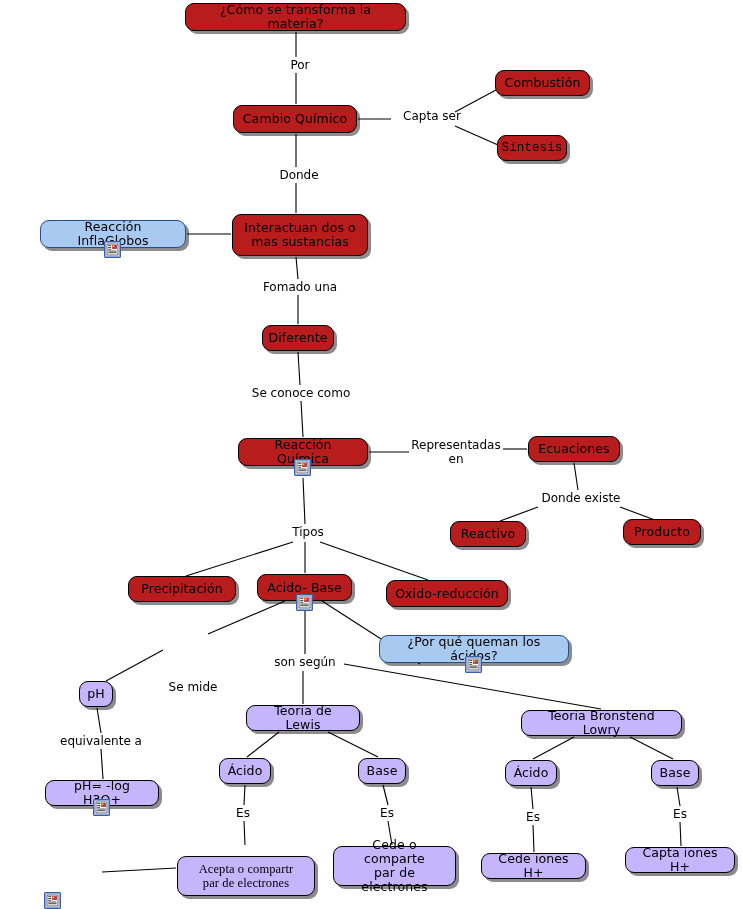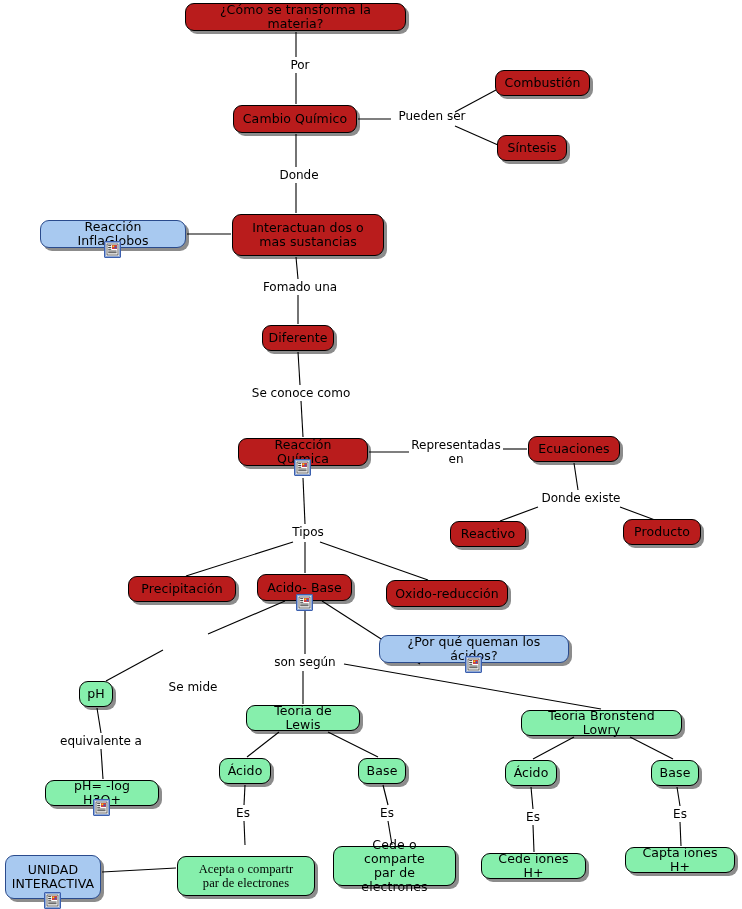--- a/index.html
+++ b/index.html
@@ -42,21 +42,21 @@
     font-size: 12.5px;
     line-height: 14px;
     letter-spacing: 0.1px;
     padding: 2px 8px;
     white-space: pre-line;
   }
   .node.teal-bright {
     background: #b91c1c;
   }
   .node.teal-dark {
-    background: #86efac;
+    background: #c4b5fd;
   }
   .node.blue {
     background: #a8c9f0;
     border-color: #2a4b8d;
   }
   .edge-label {
     position: absolute;
     font-size: 12px;
     line-height: 14px;
     color: #000000;
@@ -120,22 +120,22 @@
       <line x1="388" y1="821" x2="392" y2="845" stroke="#000000" stroke-width="1.1"></line>
       <line x1="531" y1="787" x2="533" y2="809" stroke="#000000" stroke-width="1.1"></line>
       <line x1="533" y1="825" x2="534" y2="852" stroke="#000000" stroke-width="1.1"></line>
       <line x1="677" y1="787" x2="680" y2="806" stroke="#000000" stroke-width="1.1"></line>
       <line x1="680" y1="822" x2="681" y2="846" stroke="#000000" stroke-width="1.1"></line>
       <line x1="102" y1="872" x2="176" y2="868" stroke="#000000" stroke-width="1.1"></line>
     </svg>
 <div class="node teal-bright" style="left: 185px; top: 3px; width: 221px; height: 28px;"><span>¿Cómo se transforma la materia?</span></div>
     <div class="node teal-bright" style="left: 233px; top: 105px; width: 124px; height: 28px;"><span>Cambio Químico</span></div>
     <div class="node teal-bright" style="left: 495px; top: 70px; width: 95px; height: 26px;"><span>Combustión</span></div>
-    <div class="node teal-bright" style="left: 497px; top: 135px; width: 70px; height: 26px;"><span>Síntesis</span></div>
-    <div class="node teal-bright" style="left: 232px; top: 214px; width: 152px; height: 42px;"><span>Interactuan dos o
+    <div class="node teal-bright" style="left: 497px; top: 135px; width: 70px; height: 26px; font-family: Liberation Mono, monospace;"><span>Síntesis</span></div>
+    <div class="node teal-bright" style="left: 232px; top: 214px; width: 136px; height: 42px;"><span>Interactuan dos o
 mas sustancias</span></div>
     <div class="node blue" style="left: 40px; top: 220px; width: 146px; height: 28px;"><span>Reacción InflaGlobos</span></div>
     <span class="res-icon" style="position: absolute; left: 104px; top: 241px;">
       <svg width="15" height="15" viewBox="0 0 15 15">
         <rect x="0.5" y="0.5" width="14" height="14" fill="#ffffff" stroke="#8fa9d8"></rect>
         <rect x="2" y="2" width="11" height="11" fill="#ffffff" stroke="#404040" stroke-width="0.8"></rect>
         <rect x="7" y="3" width="5" height="4" fill="#d84040"></rect>
         <rect x="7.6" y="3.6" width="1.6" height="1.4" fill="#f0e000"></rect>
         <rect x="9.6" y="4.4" width="1.8" height="2" fill="#3060c0"></rect>
         <rect x="3.2" y="3.2" width="3" height="0.9" fill="#303030"></rect>
@@ -211,22 +211,20 @@
         <rect x="3.2" y="8.6" width="8.4" height="0.9" fill="#303030"></rect>
         <rect x="3.2" y="10.3" width="8.4" height="0.9" fill="#303030"></rect>
       </svg>
     </span>
     <div class="node teal-dark" style="left: 521px; top: 710px; width: 161px; height: 26px;"><span>Teoria Bronstend Lowry</span></div>
     <div class="node teal-dark" style="left: 246px; top: 705px; width: 114px; height: 26px;"><span>Teoria de Lewis</span></div>
     <div class="node teal-dark" style="left: 219px; top: 758px; width: 52px; height: 26px;"><span>Ácido</span></div>
     <div class="node teal-dark" style="left: 358px; top: 758px; width: 48px; height: 26px;"><span>Base</span></div>
     <div class="node teal-dark" style="left: 505px; top: 760px; width: 52px; height: 26px;"><span>Ácido</span></div>
     <div class="node teal-dark" style="left: 651px; top: 760px; width: 48px; height: 26px;"><span>Base</span></div>
-    <div class="node blue" style="left: 5px; top: 855px; width: 96px; height: 44px;"><span>UNIDAD
-INTERACTIVA</span></div>
     <span class="res-icon" style="position: absolute; left: 44px; top: 892px;">
       <svg width="15" height="15" viewBox="0 0 15 15">
         <rect x="0.5" y="0.5" width="14" height="14" fill="#ffffff" stroke="#8fa9d8"></rect>
         <rect x="2" y="2" width="11" height="11" fill="#ffffff" stroke="#404040" stroke-width="0.8"></rect>
         <rect x="7" y="3" width="5" height="4" fill="#d84040"></rect>
         <rect x="7.6" y="3.6" width="1.6" height="1.4" fill="#f0e000"></rect>
         <rect x="9.6" y="4.4" width="1.8" height="2" fill="#3060c0"></rect>
         <rect x="3.2" y="3.2" width="3" height="0.9" fill="#303030"></rect>
         <rect x="3.2" y="5" width="3" height="0.9" fill="#303030"></rect>
         <rect x="3.2" y="6.8" width="3" height="0.9" fill="#303030"></rect>
@@ -234,21 +232,21 @@
         <rect x="3.2" y="10.3" width="8.4" height="0.9" fill="#303030"></rect>
       </svg>
     </span>
     <div class="node teal-dark" style="left: 177px; top: 856px; width: 138px; height: 40px; font-family: Liberation Serif, serif;"><span>Acepta o compartr
 par de electrones</span></div>
     <div class="node teal-dark" style="left: 333px; top: 846px; width: 123px; height: 40px;"><span>Cede o comparte
 par de electrones</span></div>
     <div class="node teal-dark" style="left: 625px; top: 847px; width: 110px; height: 26px;"><span>Capta iones H+</span></div>
     <div class="node teal-dark" style="left: 481px; top: 853px; width: 105px; height: 26px;"><span>Cede iones H+</span></div>
     <div class="edge-label" style="left: 280px; top: 58px; width: 40px;">Por</div>
-    <div class="edge-label" style="left: 392px; top: 109px; width: 80px;">Pueden ser</div>
+    <div class="edge-label" style="left: 392px; top: 109px; width: 80px;">Capta ser</div>
     <div class="edge-label" style="left: 272px; top: 168px; width: 54px;">Donde</div>
     <div class="edge-label" style="left: 257px; top: 280px; width: 86px;">Fomado una</div>
     <div class="edge-label" style="left: 243px; top: 386px; width: 116px;">Se conoce como</div>
     <div class="edge-label" style="left: 410px; top: 438px; width: 92px;">Representadas
 en</div>
     <div class="edge-label" style="left: 533px; top: 491px; width: 96px;">Donde existe</div>
     <div class="edge-label" style="left: 286px; top: 525px; width: 44px;">Tipos</div>
     <div class="edge-label" style="left: 163px; top: 636px; width: 60px; margin-top: 44px;">Se mide</div>
     <div class="edge-label" style="left: 267px; top: 655px; width: 76px;">son según</div>
     <div class="edge-label" style="left: 52px; top: 734px; width: 98px;">equivalente a</div>

